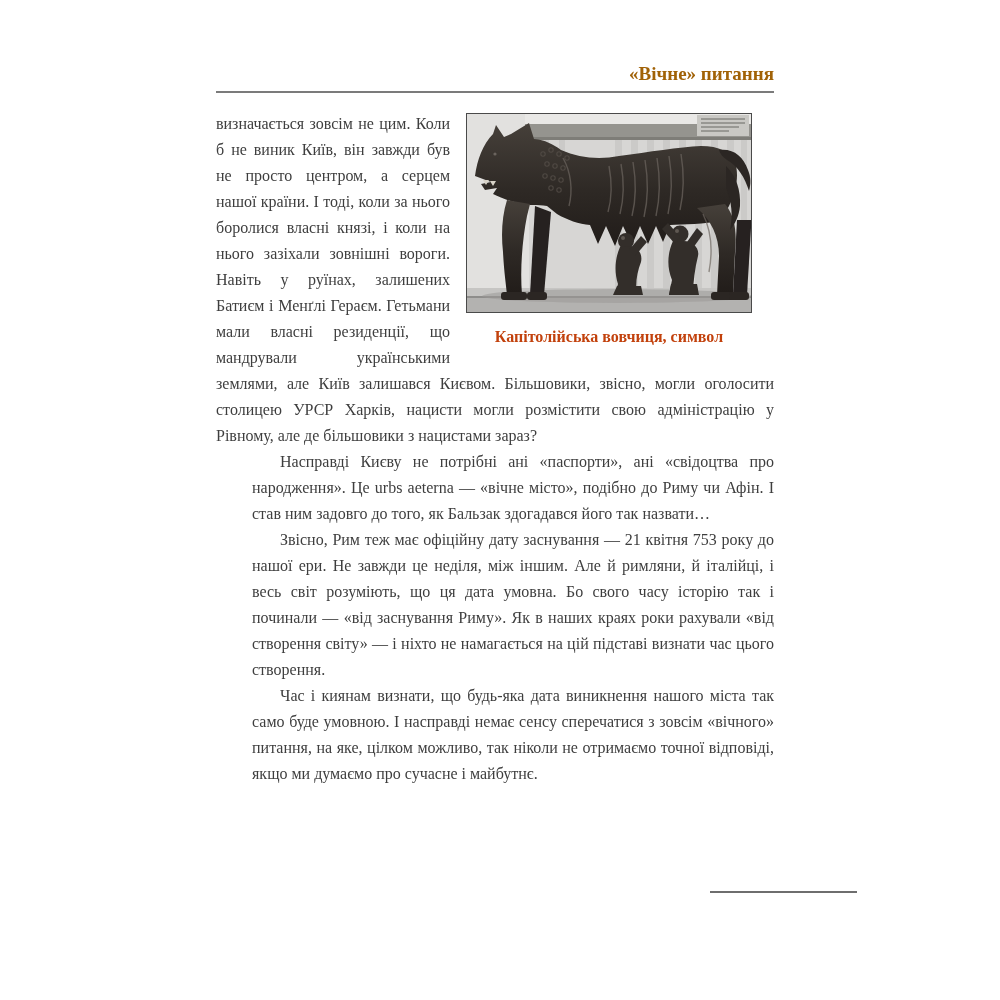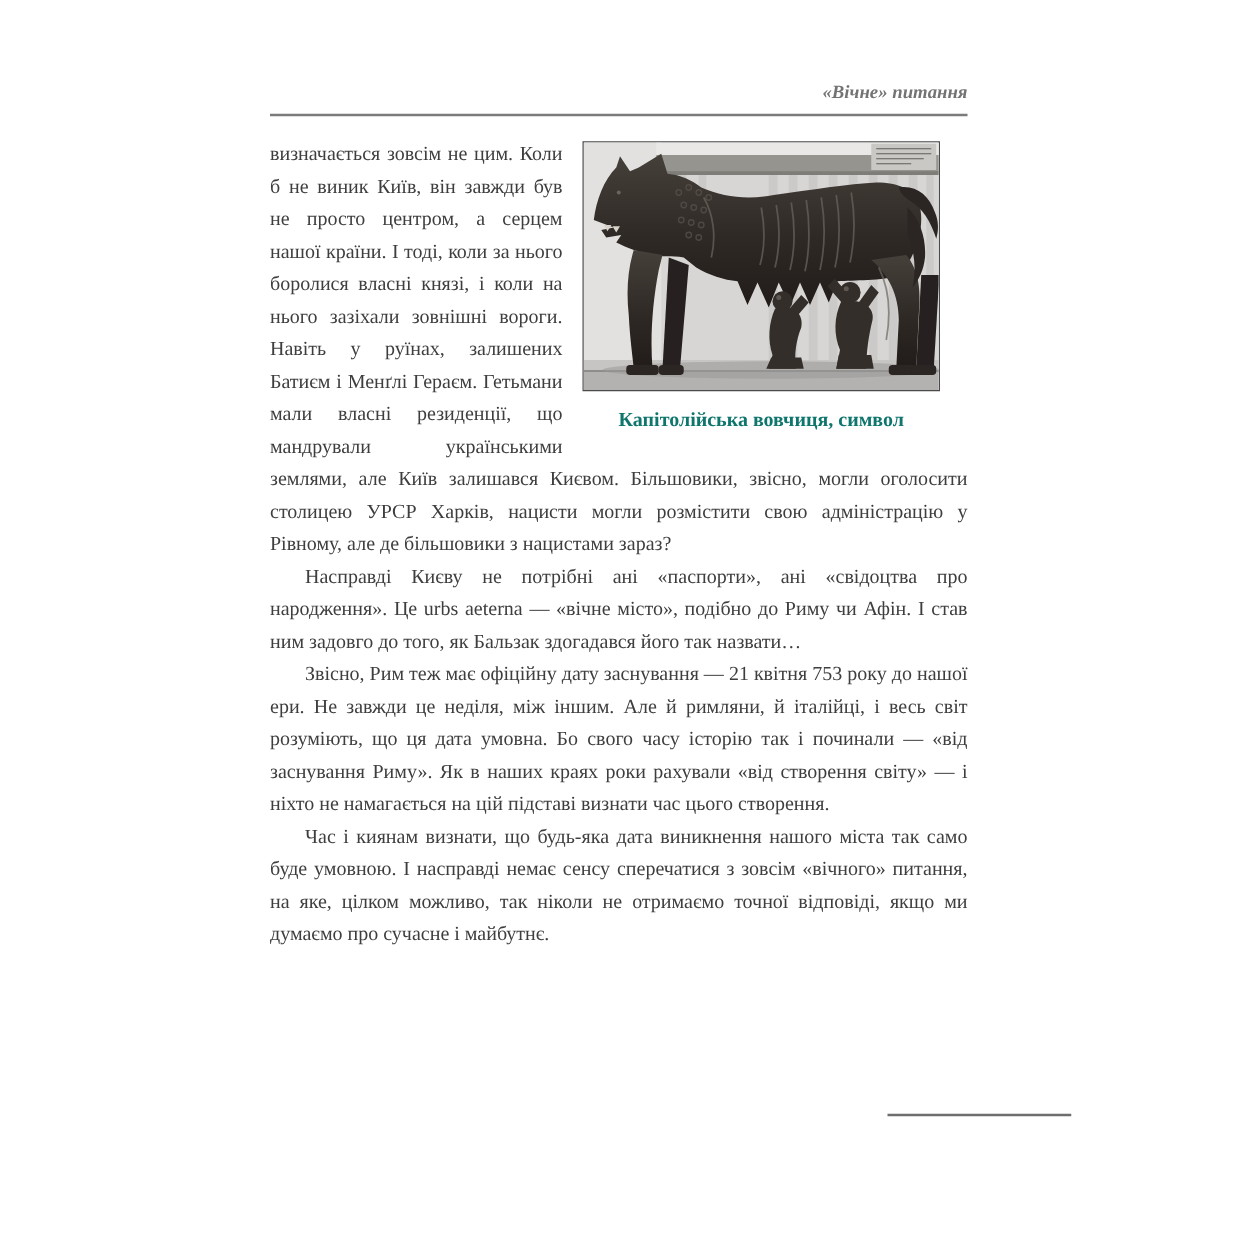--- a/index.html
+++ b/index.html
@@ -12,57 +12,56 @@
   }
   .page { position: absolute; inset: 0; }
   .content {
     position: absolute;
     left: 216px; top: 62px;
     width: 558px;
     color: #3e3e3e;
   }
   .running-header {
     text-align: right;
-    font-style: italic;
     font-weight: bold;
-    font-size: 15px;
+    font-size: 19px;
     line-height: 24px;
-    color: #737373;
+    color: #a16207;
     padding-bottom: 5px;
     border-bottom: 2.5px solid #7b7b7b;
   }
   .body-text { margin-top: 18px; }
   .body-text p {
     margin: 0;
     font-size: 16px;
     line-height: 26px;
     text-align: justify;
     color: #3e3e3e;
     hyphens: auto;
   }
-  .body-text p.indent { text-indent: 28px; }
+  .body-text p.indent { text-indent: 28px; margin-left: 36px; }
   figure.photo-figure {
     float: right;
     width: 286px;
     margin: 2px 22px 12px 16px;
     padding: 0;
   }
   .photo-frame {
     width: 284px; height: 198px;
     border: 1.5px solid #4a4a4a;
     display: block;
     box-sizing: content-box;
   }
   figcaption.photo-caption {
     margin-top: 13px;
     text-align: center;
     font-weight: bold;
     font-size: 16px;
     line-height: 21px;
-    color: #0f766e;
+    color: #c2410c;
   }
   .footer-rule {
     position: absolute;
     left: 710px; top: 891px;
     width: 147px; height: 0;
     border-top: 2px solid #6e6e6e;
   }
 </style>
 </head>
 <body>

